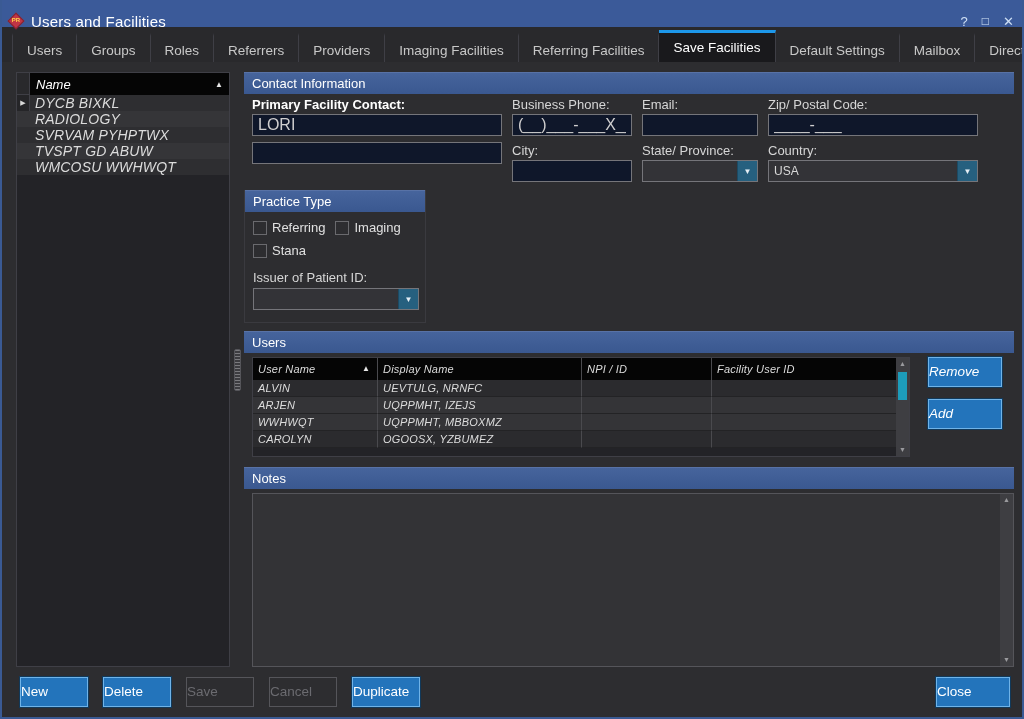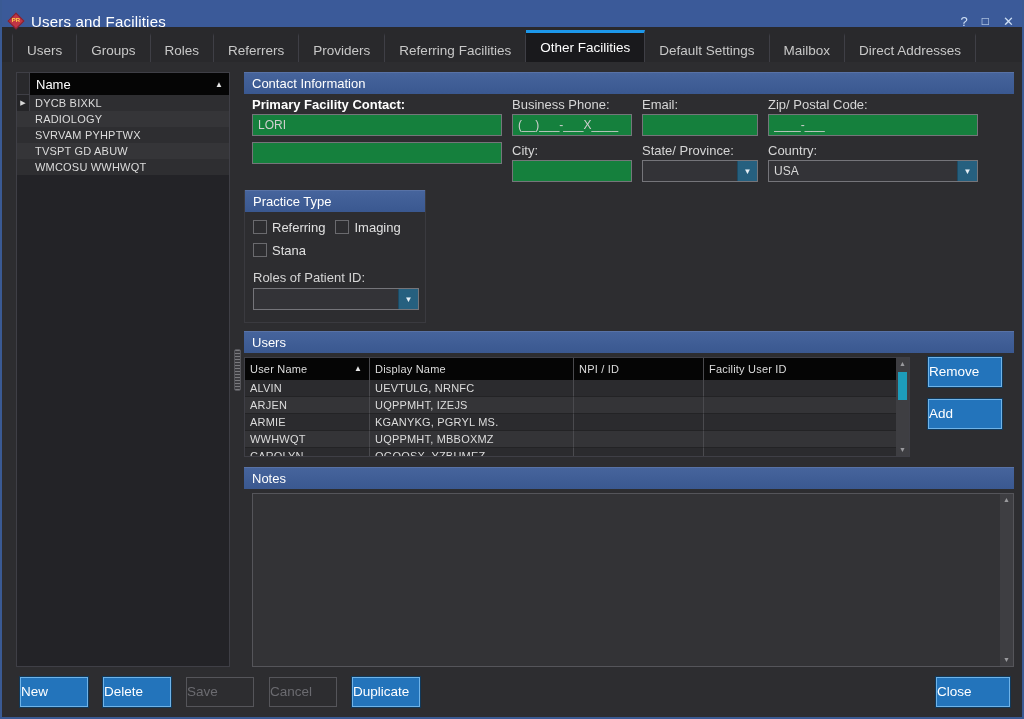--- a/index.html
+++ b/index.html
@@ -19,62 +19,62 @@
   
   .tabstrip { height:35px; background:#29292c; display:flex; align-items:flex-end; padding:0 0 0 10px; flex:none; }
   .tab { height:29px; line-height:29px; padding:0 14px; font-size:13.5px; color:#c8c8c8; border-right:1px solid #3f3f46; border-top:3px solid transparent; white-space:nowrap; }
   .tab:first-child { border-left:1px solid #3f3f46; }
   .tab.active { background:#19191c; color:#ffffff; border-top:3px solid #1c97ea; height:32px; line-height:29px; }
 
   
   .content { flex:1; display:flex; padding:10px 8px 6px 14px; min-height:0; }
 
   
-  .left-panel { width:214px; flex:none; background:#232327; border:1px solid #3f3f46; display:flex; flex-direction:column; overflow:hidden; }
+  .left-panel { width:214px; flex:none; background:#232327; border:1px solid #3f3f46; display:flex; flex-direction:column; overflow:hidden;font-style:italic; }
   .list-header { display:flex; height:22px; flex:none; }
   .list-header .gutter-head { width:13px; background:#29292c; border-right:1px solid #3f3f46; border-bottom:1px solid #3f3f46; }
   .list-header .head-cell { flex:1; background:#050505; color:#ffffff; font-size:13px; display:flex; align-items:center; padding:0 6px; }
   .list-header .sort { margin-left:auto; font-size:8px; color:#e8e8e8; }
   .list-row { display:flex; height:16px; align-items:center; }
   .list-row.even { background:#2e2e31; }
   .list-row.odd { background:#353538;text-align:center; }
   .list-row .gutter { width:13px; flex:none; font-size:7px; color:#d8d8d8; text-align:center; line-height:16px; background:rgba(0,0,0,.18); border-right:1px solid #3f3f46; }
-  .list-row .list-name { font-size:11px; color:#dcdcdc; padding:0 5px; white-space:nowrap; overflow:hidden; letter-spacing:.2px; }
+  .list-row .list-name { font-size:14px; color:#dcdcdc; padding:0 5px; white-space:nowrap; overflow:hidden; letter-spacing:.2px; }
 
   
   .splitter { width:14px; flex:none; display:flex; align-items:center; justify-content:center; }
   .grip { width:7px; height:42px; border:1px solid #55555a; border-radius:2px; background:repeating-linear-gradient(#7a7a7e 0 1px, #3c3c40 1px 3px); }
 
   
   .main { flex:1; display:flex; flex-direction:column; min-width:0; }
   .section-header { height:22px; flex:none; background:linear-gradient(#46649c,#3a5890); color:#ffffff; font-size:13px; display:flex; align-items:center; padding:0 8px; border-top:1px solid #5872a6; }
 
   
   .contact-grid { display:grid; grid-template-columns:250px 120px 116px 210px; column-gap:10px; row-gap:6px; margin:2px 0 8px 8px; }
   .field { display:flex; flex-direction:column; }
   .f-label { font-size:13px; color:#d6d6d6; height:18px; line-height:18px; white-space:nowrap; }
   .f-label.bold { font-weight:bold; color:#ffffff; }
-  .txt { height:22px; background:#15803d; border:1px solid #75757a; color:#d0cfcf; font-size:12px; padding:0 5px; font-family:"Liberation Sans","DejaVu Sans",sans-serif; outline:none; width:100%; }
+  .txt { height:22px; background:#0f172a; border:1px solid #75757a; color:#d0cfcf; font-size:16px; padding:0 5px; font-family:"Liberation Sans","DejaVu Sans",sans-serif; outline:none; width:100%; }
   .combo { height:22px; display:flex; background:#333337; border:1px solid #75757a; }
   .combo-text { flex:1; font-size:12px; color:#d8d8d8; line-height:20px; padding:0 5px; overflow:hidden; white-space:nowrap; }
   .combo-btn { width:20px; flex:none; background:#26607f; border-left:1px solid #1c4a63; color:#e4eef5; font-size:8px; display:flex; align-items:center; justify-content:center; }
 
   
   .practice-box { width:182px; border:1px solid #3a3a3f; border-top:none; margin-bottom:8px; flex:none; }
   .practice-box .section-header { margin:0; }
   .practice-body { padding:8px 6px 12px 8px; }
   .cb-wrap { display:flex; flex-wrap:wrap; width:172px; row-gap:8px; margin-bottom:12px; }
-  .cb-item { display:inline-flex; margin-right:10px; }
+  .cb-item { display:inline-flex; align-items:center; margin-right:10px; }
   .cb { width:14px; height:14px; background:#2d2d30; border:1px solid #6a6a6e; margin-right:5px; flex:none; }
   .cb-label { font-size:13px; color:#e0e0e0; white-space:nowrap; }
   .issuer-label { font-size:13px; color:#d6d6d6; display:block; margin-bottom:3px; }
   .issuer-combo { width:166px; }
 
   
-  .users-area { display:flex; gap:18px; margin:4px 12px 10px 0; flex:none; }
+  .users-area { display:flex; gap:18px; margin:4px 12px 10px 8px; flex:none;font-style:italic; }
   .users-table { flex:1; display:flex; height:100px; border:1px solid #3f3f46; overflow:hidden; background:#232327; }
   .u-grid { flex:1; min-width:0; }
   .u-header { display:flex; height:22px; background:#050505; }
   .u-head-cell { color:#ffffff; font-size:13px; display:flex; align-items:center; padding:0 5px; border-right:1px solid #2c2c2e; }
   .u-head-cell .sort { margin-left:auto; font-size:8px; color:#e8e8e8; padding-right:2px; }
   .u-row { display:flex; height:17px; }
   .u-row.even { background:#2b2b2e; }
   .u-row.odd { background:#343437; }
   .u-cell { font-size:11px; color:#dcdcdc; line-height:16px; padding:0 5px; white-space:nowrap; overflow:hidden; border-right:1px solid #4a4a4e; letter-spacing:.2px; }
   .u-row .u-cell { border-bottom:1px solid #232325; }
@@ -118,22 +118,23 @@
       <span class="win-btn">✕</span>
     </div>
   </div>
 
   <div class="tabstrip" id="tabstrip">
       <div class="tab">Users</div>
       <div class="tab">Groups</div>
       <div class="tab">Roles</div>
       <div class="tab">Referrers</div>
       <div class="tab">Providers</div>
+      <div class="tab">Imaging Facilities</div>
       <div class="tab">Referring Facilities</div>
-      <div class="tab active">Other Facilities</div>
+      <div class="tab active">Save Facilities</div>
       <div class="tab">Default Settings</div>
       <div class="tab">Mailbox</div>
       <div class="tab">Direct Addresses</div>
     </div>
 
   <div class="content">
 
     <div class="left-panel">
       <div class="list-header">
         <span class="gutter-head"></span>
@@ -227,21 +228,21 @@
               </label>
               <label class="cb-item">
                 <span class="cb"></span>
                 <span class="cb-label">Imaging</span>
               </label>
               <label class="cb-item">
                 <span class="cb"></span>
                 <span class="cb-label">Stana</span>
               </label>
             </div>
-          <span class="issuer-label">Roles of Patient ID:</span>
+          <span class="issuer-label">Issuer of Patient ID:</span>
           <div class="combo issuer-combo">
             <span class="combo-text"></span>
             <span class="combo-btn">▼</span>
           </div>
         </div>
       </div>
 
       <div class="section-header">
         <span>Users</span>
       </div>
@@ -266,26 +267,20 @@
             <div id="users-body">
                 <div class="u-row even">
                   <div class="u-cell uc0">ALVIN</div>
                   <div class="u-cell uc1">UEVTULG, NRNFC</div>
                   <div class="u-cell uc2"></div>
                   <div class="u-cell uc3"></div>
                 </div>
                 <div class="u-row odd">
                   <div class="u-cell uc0">ARJEN</div>
                   <div class="u-cell uc1">UQPPMHT, IZEJS</div>
-                  <div class="u-cell uc2"></div>
-                  <div class="u-cell uc3"></div>
-                </div>
-                <div class="u-row even">
-                  <div class="u-cell uc0">ARMIE</div>
-                  <div class="u-cell uc1">KGANYKG, PGRYL MS.</div>
                   <div class="u-cell uc2"></div>
                   <div class="u-cell uc3"></div>
                 </div>
                 <div class="u-row odd">
                   <div class="u-cell uc0">WWHWQT</div>
                   <div class="u-cell uc1">UQPPMHT, MBBOXMZ</div>
                   <div class="u-cell uc2"></div>
                   <div class="u-cell uc3"></div>
                 </div>
                 <div class="u-row even">

